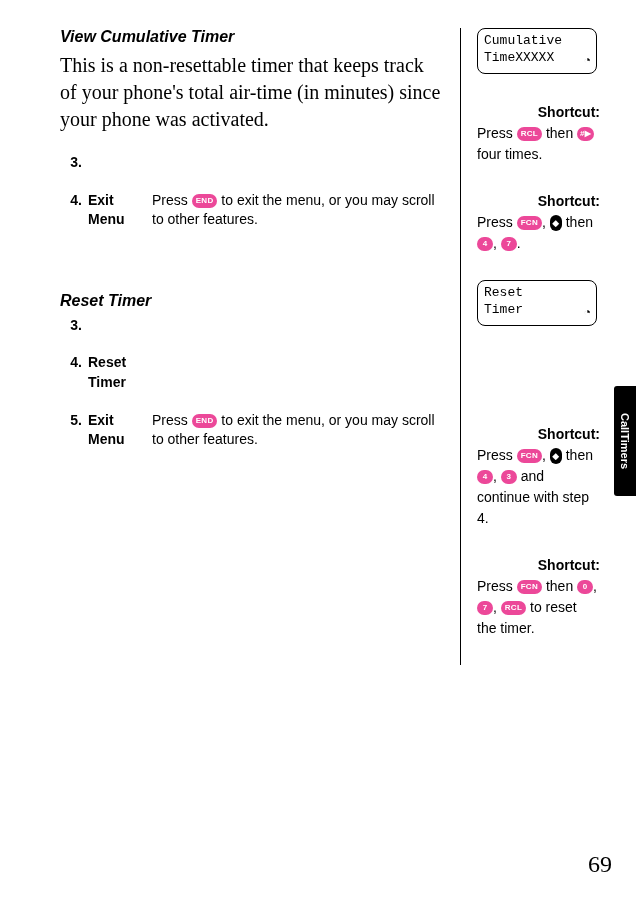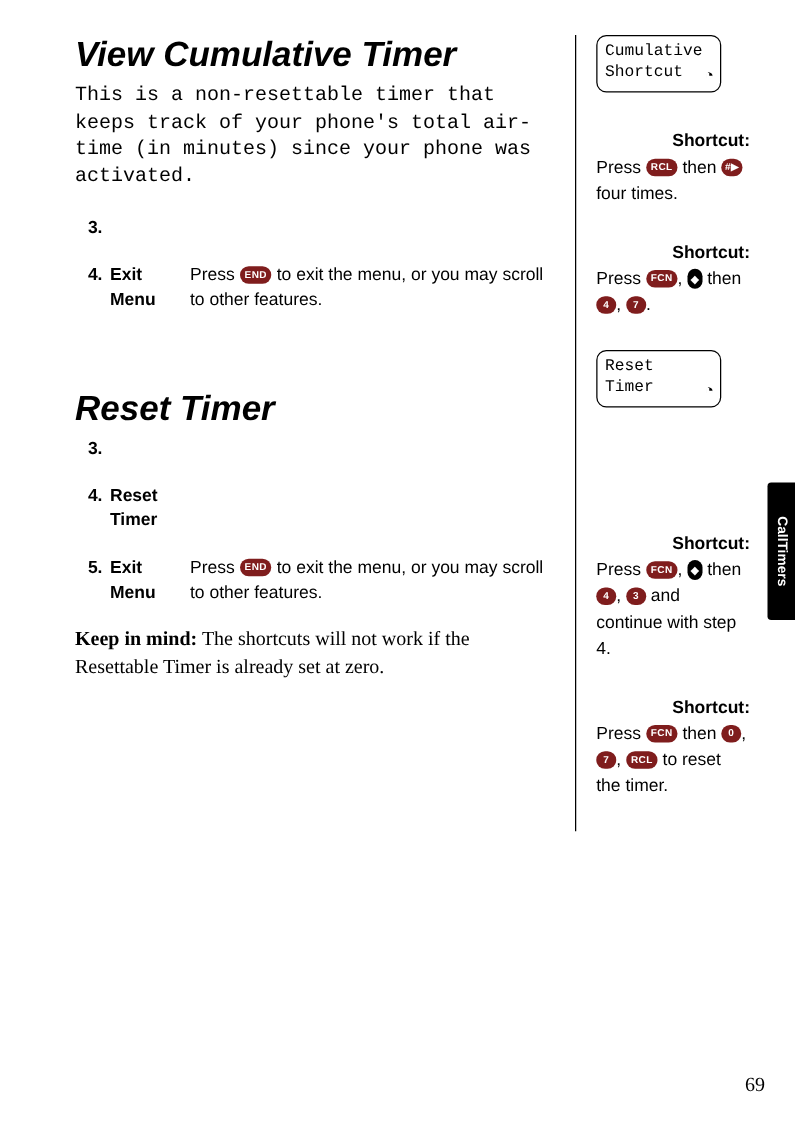--- a/index.html
+++ b/index.html
@@ -25,28 +25,27 @@
     padding-left:16px;
     border-left:1px solid #000;
     font-family: Arial, Helvetica, sans-serif;
     font-size:14px;
     line-height:1.5;
   }
   h2.section {
     font-family: Arial, Helvetica, sans-serif;
     font-weight:800;
     font-style: italic;
-    font-size:28px;
+    font-size:16px;
     margin:0 0 6px 0;
   }
   .intro {
-    font-size:16px;
+    font-size:20px;
     line-height:1.35;
     margin:0 0 20px 0;
-    font-family:Liberation Mono, monospace;
   }
   .step {
     display:flex;
     margin:0 0 18px 0;
     font-family: Arial, Helvetica, sans-serif;
     font-size:14px;
     line-height:1.4;
   }
   .step .num {
     width:22px;
@@ -67,41 +66,41 @@
   }
   .keep {
     font-size:16px;
     line-height:1.35;
     margin-top:10px;
   }
   .keep b { font-family: Georgia, serif; font-weight:700; }
   .screenbox {
     border:1.5px solid #000;
     border-radius:8px;
-    width:100px;
+    width:120px;
     padding:4px 6px 6px 6px;
     font-family:"Courier New", monospace;
     font-size:13px;
     line-height:1.3;
     margin-bottom:28px;
     position:relative;
   }
   .screenbox .clock {
     position:absolute;
     right:5px;
     bottom:3px;
     font-size:12px;
   }
   .shortcut-block { margin-bottom:26px; }
   .shortcut-block .hd { font-weight:700;text-align:right; }
   .pill {
     display:inline-block;
     min-width:22px;
     height:14px;
-    background:#7f1d1d;
+    background:#ec4899;
     color:#fff;
     border-radius:8px;
     font-family: Arial, sans-serif;
     font-size:8px;
     font-weight:700;
     line-height:14px;
     text-align:center;
     padding:0 4px;
     vertical-align:middle;
     letter-spacing:0.3px;
@@ -136,21 +135,21 @@
     border-radius:3px 0 0 3px;
   }
   .tab span {
     writing-mode: vertical-rl;
   }
   .pagenum {
     position:absolute;
     right:24px;
     bottom:20px;
     font-family: Georgia, serif;
-    font-size:16px;
+    font-size:24px;
   }
   .gap-large { height:44px; }
 </style>
 </head>
 <body>
 
 <div class="page">
   <div class="main">
 
     <h2 class="section">View Cumulative Timer</h2>
@@ -182,29 +181,26 @@
     </div>
 
     <div class="step">
       <div class="num">5.</div>
       <div class="label">Exit Menu</div>
       <div class="body">
         <span>Press </span><span class="pill">END</span><span> to exit the menu, or you may scroll to other features.</span>
       </div>
     </div>
 
-    <p class="keep">
-      <b>Keep in mind:</b><span> The shortcuts will not work if the Resettable Timer is already set at zero.</span>
-    </p>
   </div>
 
   <div class="side">
     <div class="screenbox">
       <div>Cumulative</div>
-      <div><span>Shortcut</span></div>
+      <div><span>TimeXXXXX</span></div>
       <div class="clock">◔</div>
     </div>
 
     <div class="shortcut-block">
       <div class="hd">Shortcut:</div>
       <span>Press </span><span class="pill">RCL</span><span> then </span><span class="pill small">#▶</span><span> four times.</span>
     </div>
 
     <div class="shortcut-block">
       <div class="hd">Shortcut:</div>

